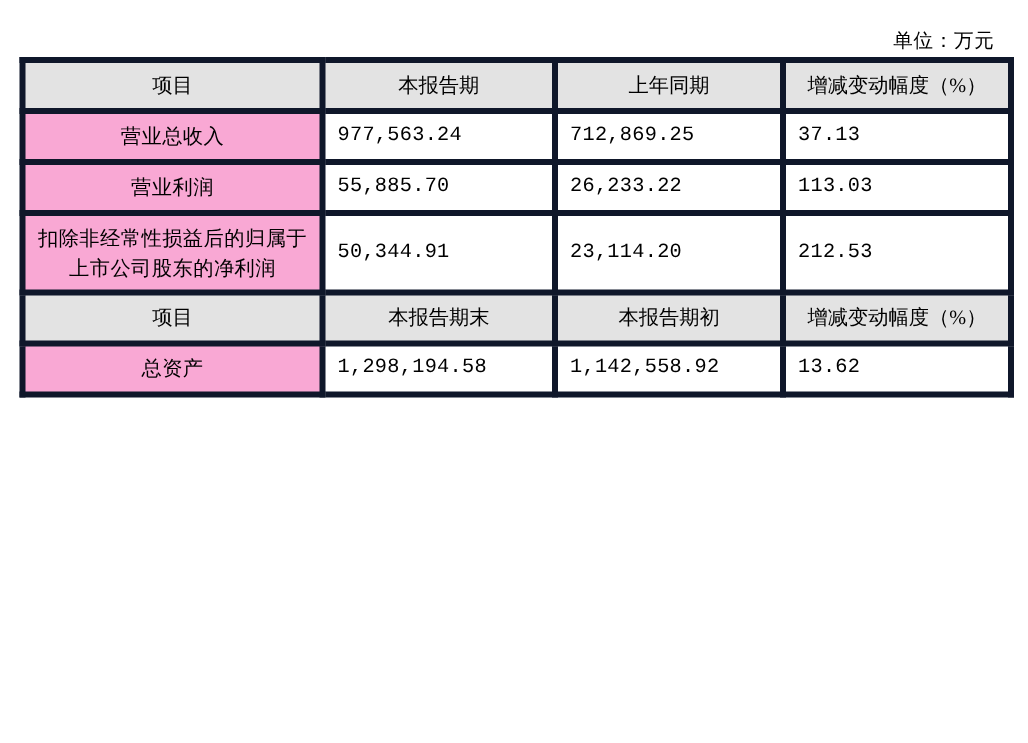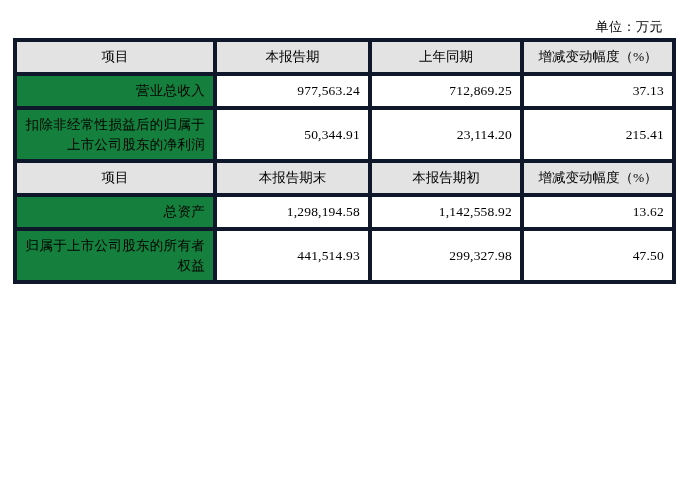--- a/index.html
+++ b/index.html
@@ -47,27 +47,27 @@
     line-height: 1.45;
     height: 20px;
   }
   .hdr td {
     background: #e3e3e3;
     text-align: center;
     font-size: 13.5px;
     padding: 7px 4px;
   }
   .lbl {
-    background: #15803d;
-    text-align: right;
+    background: #f9a8d4;
+    text-align: center;
     letter-spacing: 0.3px;
   }
   .num {
-    text-align: right;
-    font-family: Liberation Serif, serif;
+    text-align: left;
+    font-family: Liberation Mono, monospace;
     letter-spacing: 0.2px;
     padding-right: 11px;
   }
   .tall td { height: 38px; }
 </style>
 </head>
 <body>
 
 <div class="page">
 
@@ -88,42 +88,42 @@
         <td>上年同期</td>
         <td>增减变动幅度（%）</td>
       </tr>
 
       <tr>
         <td class="lbl">营业总收入</td>
         <td class="num">977,563.24</td>
         <td class="num">712,869.25</td>
         <td class="num">37.13</td>
       </tr>
+      <tr>
+        <td class="lbl">营业利润</td>
+        <td class="num">55,885.70</td>
+        <td class="num">26,233.22</td>
+        <td class="num">113.03</td>
+      </tr>
       <tr class="tall">
         <td class="lbl">扣除非经常性损益后的归属于上市公司股东的净利润</td>
         <td class="num">50,344.91</td>
         <td class="num">23,114.20</td>
-        <td class="num">215.41</td>
+        <td class="num">212.53</td>
       </tr>
 
       <tr class="hdr">
         <td>项目</td>
         <td>本报告期末</td>
         <td>本报告期初</td>
         <td>增减变动幅度（%）</td>
       </tr>
 
       <tr>
         <td class="lbl">总资产</td>
         <td class="num">1,298,194.58</td>
         <td class="num">1,142,558.92</td>
         <td class="num">13.62</td>
       </tr>
-      <tr class="tall">
-        <td class="lbl">归属于上市公司股东的所有者权益</td>
-        <td class="num">441,514.93</td>
-        <td class="num">299,327.98</td>
-        <td class="num">47.50</td>
-      </tr>
     </tbody>
   </table>
 
 </div>
 
 </body></html>

